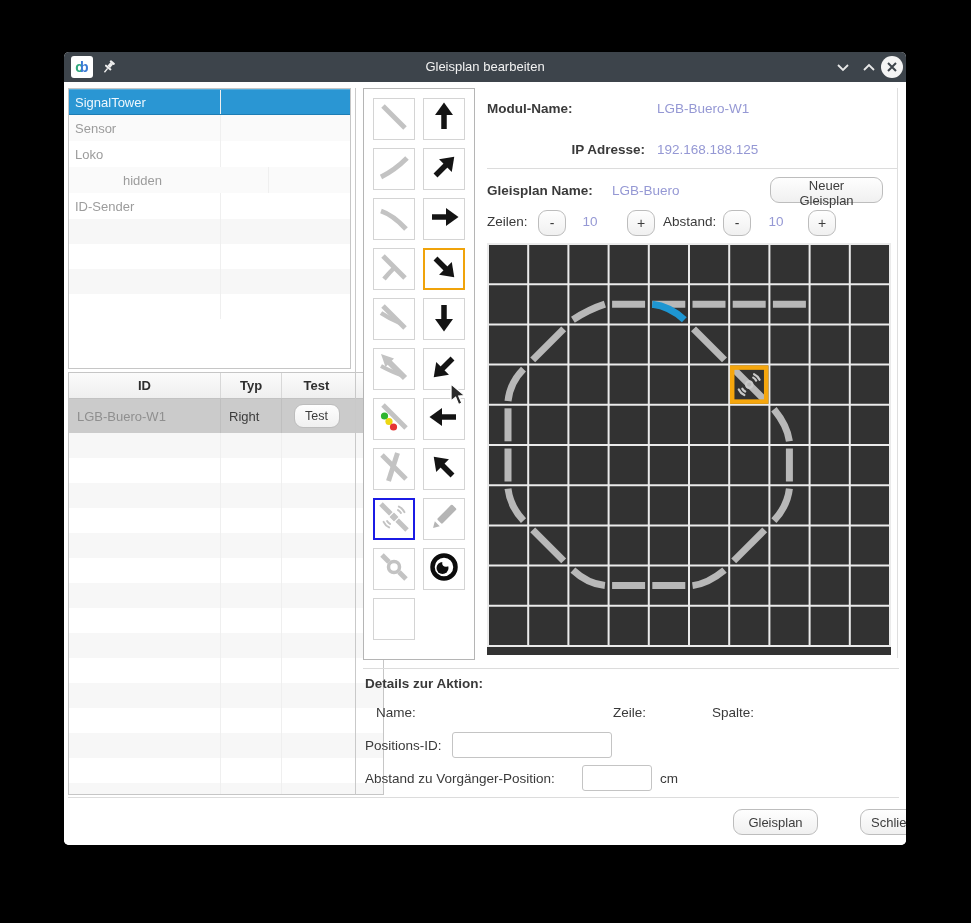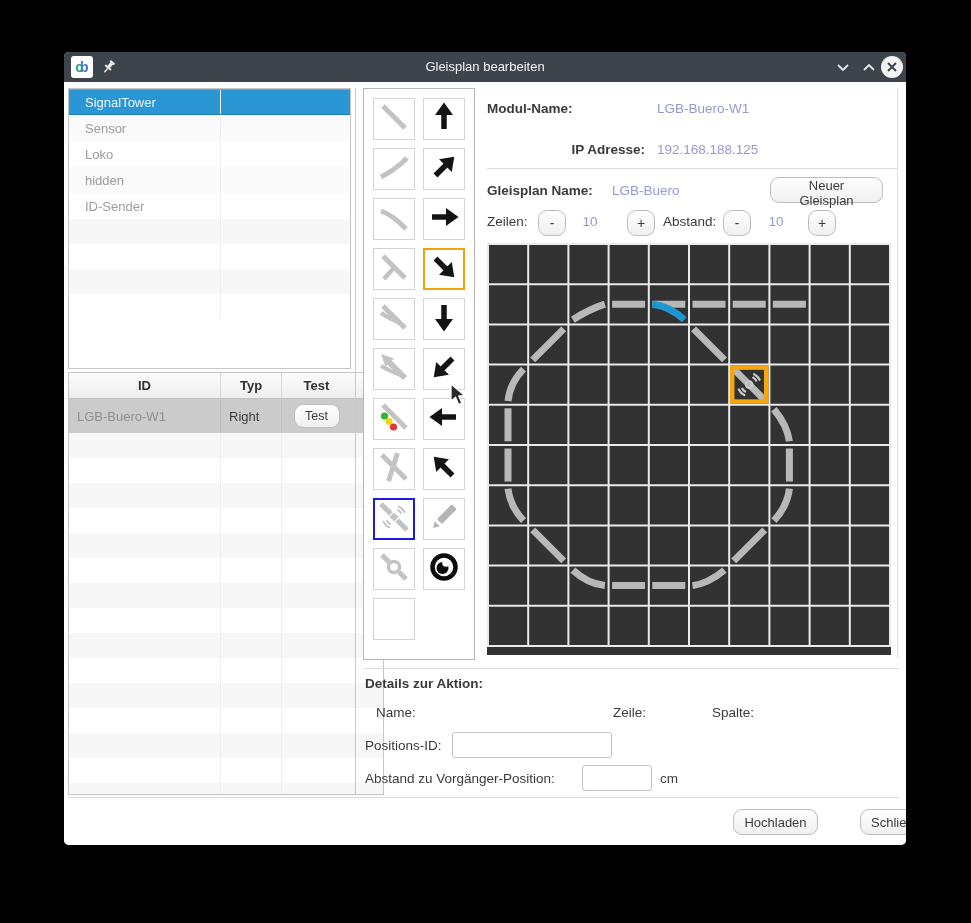--- a/index.html
+++ b/index.html
@@ -23,21 +23,21 @@
   
   .ptable { position:absolute; border:1px solid #c6c6c6; background:#fff; overflow:hidden; }
   #action-table { left:4px; top:6px; width:283px; height:281px; }
   #id-table { left:4px; top:290px; width:316px; height:423px; }
   .tr { display:flex; width:100%; }
   .tr .td { overflow:hidden; white-space:nowrap; font-size:13px; color:#9c9c9c; display:flex; align-items:center; }
   .tr.head { height:26px; background:linear-gradient(#fbfbfb,#efefef); border-bottom:1px solid #c2c2c2; }
   .tr.head .td { font-weight:700; color:#2f2f2f; justify-content:center; border-right:1px solid #d8d8d8; }
   .tr.head .td:last-child { border-right:none; }
   .tr.item { height:26px; }
-  .tr.item .td { border-right:1px solid #efefef; padding-left:16px; }
+  .tr.item .td { border-right:1px solid #efefef; padding-left:6px; }
   .tr.item .td:last-child { border-right:none; padding-left:0; }
   .tr.item.alt { background:#fafafa; }
   .tr.item.sel { background:#2a96d3; border-top:1px solid #53aede; border-bottom:1px solid #1d7db4; }
   .tr.item.sel .td { color:#eef7fd; }
   .tr.empty { height:25px; }
   .tr.empty .td { border-right:1px solid #efefef; height:100%; }
   .tr.empty .td:last-child { border-right:none; }
   .tr.empty.alt { background:#f7f7f7; }
   .tr.datarow { height:34px; background:#cbcbcb; }
   .tr.datarow .td { padding-left:8px; border-right:1px solid #bfbfbf; }
@@ -113,21 +113,21 @@
           </div>
           <div class="tr item alt">
             <div class="td" style="width: 152px;">Sensor</div>
             <div class="td" style="flex: 1 1 0%;"></div>
           </div>
           <div class="tr item">
             <div class="td" style="width: 152px;">Loko</div>
             <div class="td" style="flex: 1 1 0%;"></div>
           </div>
           <div class="tr item alt">
-            <div class="td" style="width: 152px;">hidden</div>
+            <div class="td" style="width: 152px; margin-left: 48px;">hidden</div>
             <div class="td" style="flex: 1 1 0%;"></div>
           </div>
           <div class="tr item">
             <div class="td" style="width: 152px;">ID-Sender</div>
             <div class="td" style="flex: 1 1 0%;"></div>
           </div>
           <div class="tr empty alt">
             <div class="td" style="width: 152px;"></div>
             <div class="td" style="flex: 1 1 0%;"></div>
           </div>
@@ -527,21 +527,21 @@
       <div class="rlabel" style="left:312px; top:623px;">Name:</div>
       <div class="rlabel" style="left:549px; top:623px;">Zeile:</div>
       <div class="rlabel" style="left:648px; top:623px;">Spalte:</div>
       <div class="rlabel" style="left:301px; top:656px;">Positions-ID:</div>
       <input class="input" style="left: 388px; top: 650px; width: 160px;" value="">
       <div class="rlabel" style="left:301px; top:689px;">Abstand zu Vorgänger-Position:</div>
       <input class="input" style="left: 518px; top: 683px; width: 70px;" value="">
       <div class="rlabel" style="left:596px; top:689px;">cm</div>
 
       <div class="hline" style="left:4px; top:715px; width:831px;"></div>
-      <button class="btn big-btn" style="left:669px; top:727px; width:85px;">Hochladen</button>
+      <button class="btn big-btn" style="left:669px; top:727px; width:85px;">Gleisplan</button>
       <button class="btn big-btn" style="left:760px; top:727px; width:75px;margin-left:36px;">Schließen</button>
     </div>
   </div>
 
   <svg class="cursor" width="20" height="26">
     <polygon points="1,1 1,18 5.6,14.2 8.6,21.5 11.8,20 8.8,13 14.6,12.6" fill="#2a2a2a" stroke="#fff" stroke-width="1.3"></polygon>
   </svg>
 </div>
 
 </body></html>

